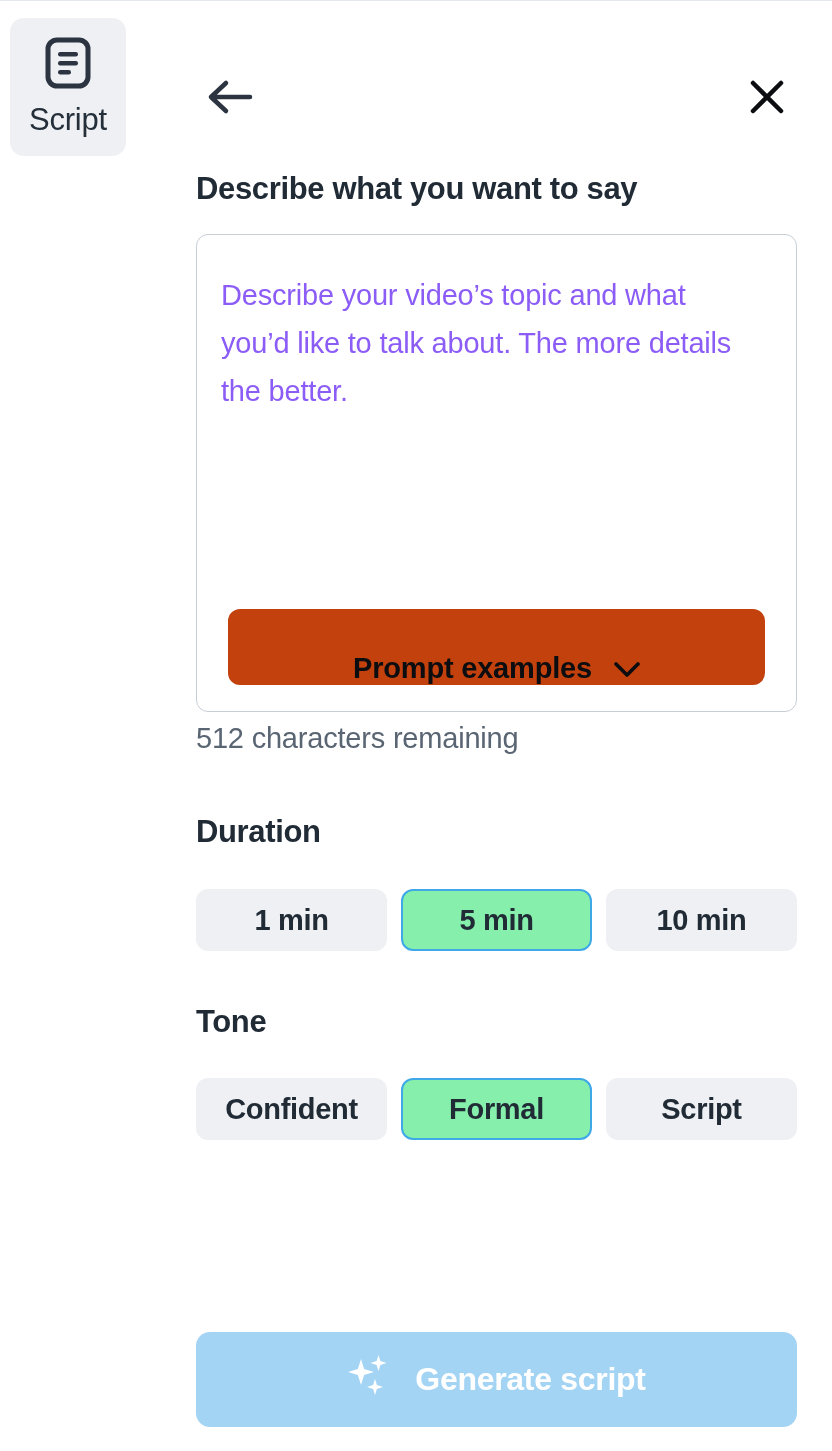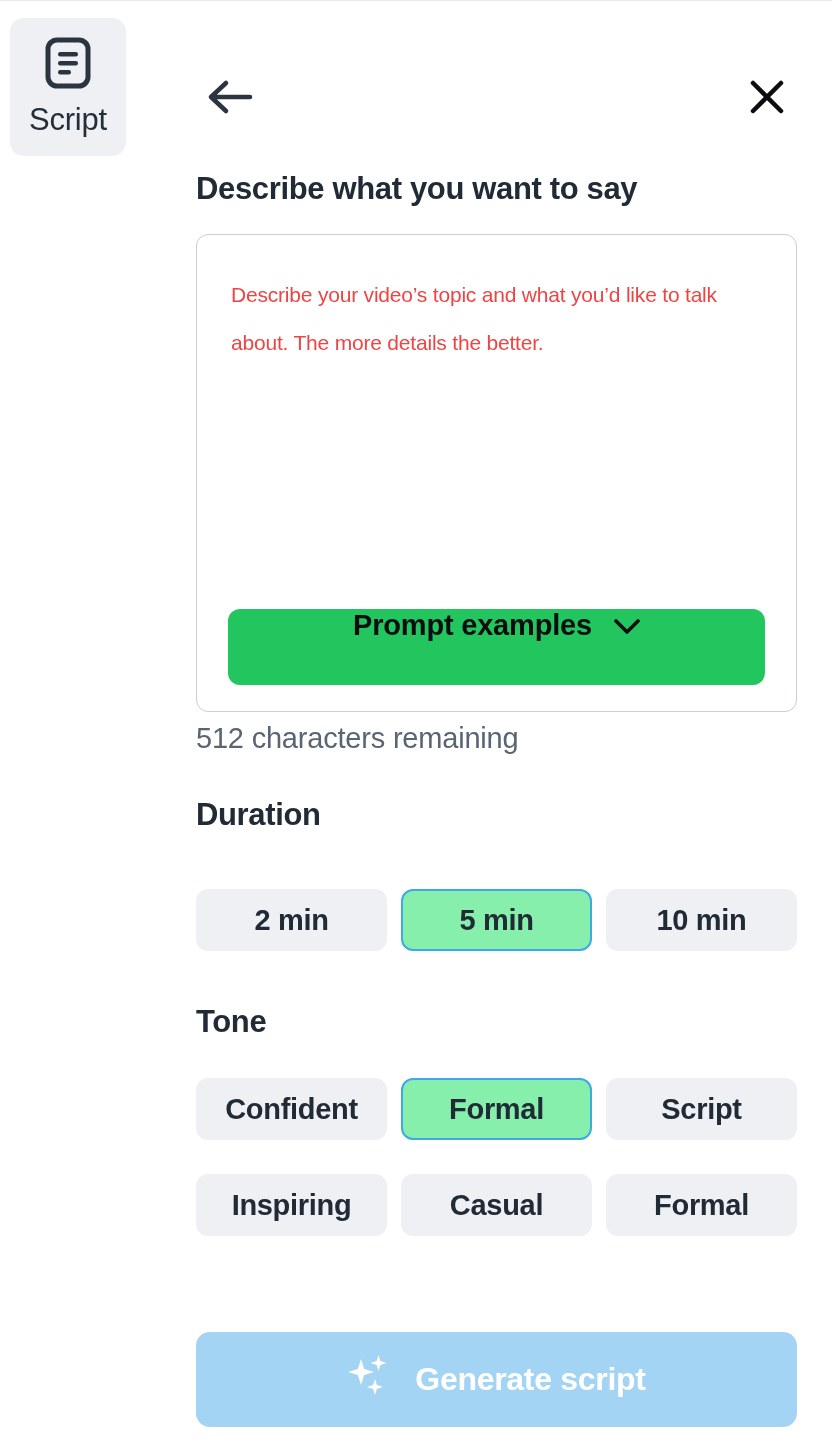--- a/index.html
+++ b/index.html
@@ -115,64 +115,64 @@
     width: 601px;
     height: 478px;
     border: 1.5px solid #c8ced6;
     border-radius: 12px;
     background: #ffffff;
     overflow: hidden;
   }
 
   .prompt-placeholder {
     position: absolute;
-    left: 34px;
+    left: 24px;
     top: 36px;
     width: 530px;
-    font-size: 21px;
+    font-size: 29px;
     line-height: 48px;
-    color: #ef4444;
+    color: #8b5cf6;
     letter-spacing: -0.2px;
   }
 
   .prompt-examples-btn {
     position: absolute;
     left: 31px;
     top: 374px;
     width: 537px;
     height: 76px;
     border-radius: 12px;
     border: none;
-    background: #22c55e;
+    background: #c2410c;
     color: #0b0d10;
     font-family: "Liberation Sans", sans-serif;
     font-size: 29px;
     font-weight: 700;
     letter-spacing: -0.2px;
     cursor: pointer;
     display: flex;
-    align-items: flex-start;
+    align-items: flex-end;
     justify-content: center;
     gap: 22px;
   }
 
   .chev { display: block; }
 
   .char-count {
     position: absolute;
     left: 46px;
     top: 721px;
     font-size: 29px;
     color: #5a6573;
     letter-spacing: -0.2px;
     white-space: nowrap;
   }
 
   
-  #title-duration { top: 796px; text-align: center; }
+  #title-duration { top: 813px; text-align: center; }
   #title-tone     { top: 1003px; }
 
   .opt-row {
     position: absolute;
     left: 46px;
     width: 601px;
     display: flex;
     gap: 14px;
   }
 
@@ -282,38 +282,33 @@
           </svg>
         </span>
       </button>
     </div>
 
     <div class="char-count">512 characters remaining</div>
 
     <h3 class="section-title" id="title-duration">Duration</h3>
 
     <div class="opt-row" id="duration-row">
-      <button class="opt-pill">2 min</button>
+      <button class="opt-pill">1 min</button>
       <button class="opt-pill selected">5 min</button>
       <button class="opt-pill">10 min</button>
     </div>
 
     <h3 class="section-title" id="title-tone">Tone</h3>
 
     <div class="opt-row" id="tone-row-1">
       <button class="opt-pill">Confident</button>
       <button class="opt-pill selected">Formal</button>
       <button class="opt-pill">Script</button>
     </div>
 
-    <div class="opt-row" id="tone-row-2">
-      <button class="opt-pill">Inspiring</button>
-      <button class="opt-pill">Casual</button>
-      <button class="opt-pill">Formal</button>
-    </div>
 
     <button class="generate-btn">
       <span class="sparkle-icon">
         <svg width="46" height="46" viewBox="0 0 46 46" fill="none" xmlns="http://www.w3.org/2000/svg">
           <path d="M14 6 L17.1 15.9 L27 19 L17.1 22.1 L14 32 L10.9 22.1 L1 19 L10.9 15.9 Z" fill="#ffffff"></path>
           <path d="M31.5 2 L33.4 8.1 L39.5 10 L33.4 11.9 L31.5 18 L29.6 11.9 L23.5 10 L29.6 8.1 Z" fill="#ffffff"></path>
           <path d="M28 26 L29.9 32.1 L36 34 L29.9 35.9 L28 42 L26.1 35.9 L20 34 L26.1 32.1 Z" fill="#ffffff"></path>
         </svg>
       </span>
       <span>Generate script</span>

